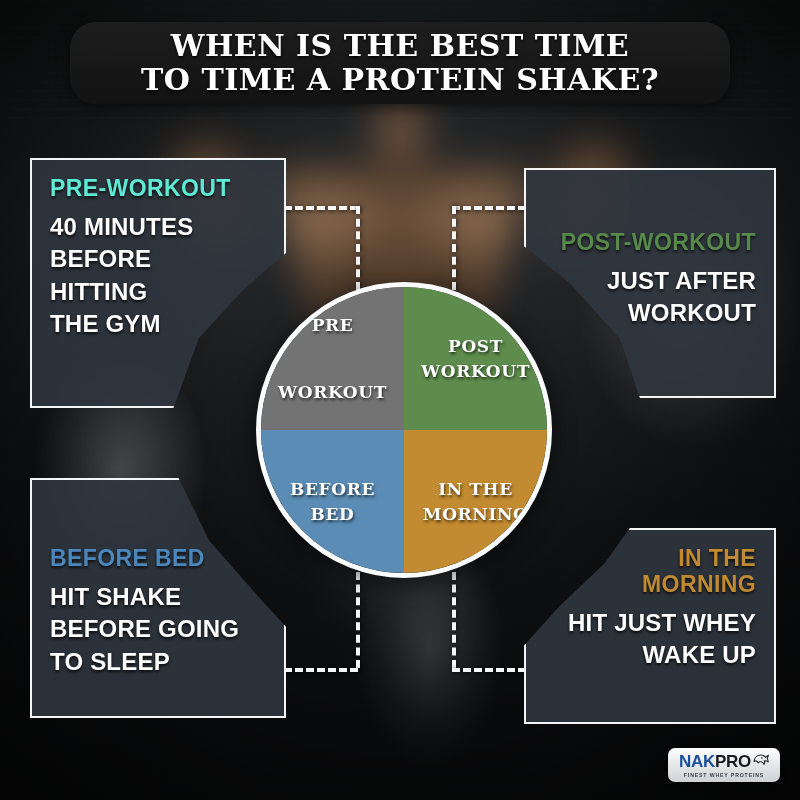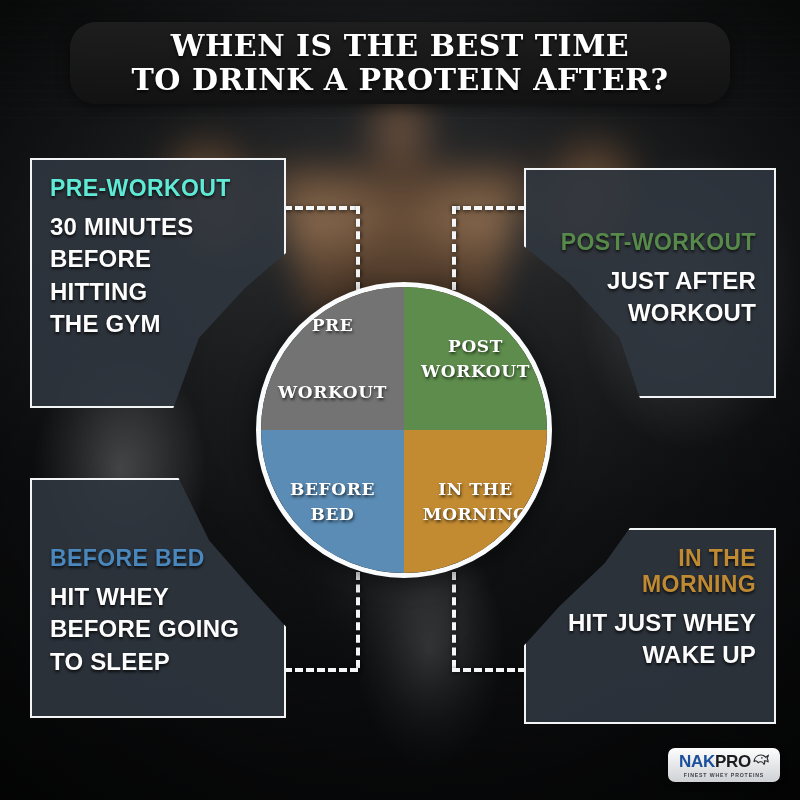--- a/index.html
+++ b/index.html
@@ -236,52 +236,52 @@
     <div class="fig-arm-l"></div>
     <div class="fig-arm-r"></div>
     <div class="fig-head"></div>
     <div class="fig-torso"></div>
   </div>
   <div class="fig-legs"></div>
   <div class="bg-layer bg-vignette"></div>
 
   <div class="title-banner">
     <div class="title-line">WHEN IS THE BEST TIME</div>
-    <div class="title-line">TO DRINK A PROTEIN AFTER?</div>
+    <div class="title-line">TO TIME A PROTEIN SHAKE?</div>
   </div>
 
   <div class="dash-h" style="left:284px; top:206px; width:74px;"></div>
   <div class="dash-v" style="left:356px; top:206px; height:84px;"></div>
 
   <div class="dash-h" style="left:452px; top:206px; width:74px;"></div>
   <div class="dash-v" style="left:452px; top:206px; height:84px;"></div>
 
   <div class="dash-v" style="left:356px; top:572px; height:96px;"></div>
   <div class="dash-h" style="left:284px; top:668px; width:74px;"></div>
 
   <div class="dash-v" style="left:452px; top:572px; height:96px;"></div>
   <div class="dash-h" style="left:452px; top:668px; width:74px;"></div>
 
   <div class="card" id="card-pre">
     <div class="heading" style="color:#5eead4">PRE-WORKOUT</div>
-    <div class="body-line">30 MINUTES</div>
+    <div class="body-line">40 MINUTES</div>
     <div class="body-line">BEFORE</div>
     <div class="body-line">HITTING</div>
     <div class="body-line">THE GYM</div>
   </div>
 
   <div class="card" id="card-post">
     <div class="heading" style="color:#57894a; margin-top:44px;">POST-WORKOUT</div>
     <div class="body-line">JUST AFTER</div>
     <div class="body-line">WORKOUT</div>
   </div>
 
   <div class="card" id="card-bed">
     <div class="heading" style="color:#4a87bd; margin-top:50px;">BEFORE BED</div>
-    <div class="body-line">HIT WHEY</div>
+    <div class="body-line">HIT SHAKE</div>
     <div class="body-line">BEFORE GOING</div>
     <div class="body-line">TO SLEEP</div>
   </div>
 
   <div class="card" id="card-morning">
     <div class="heading" style="color:#c08a32; margin-bottom:0;">IN THE</div>
     <div class="heading" style="color:#c08a32;">MORNING</div>
     <div class="body-line">HIT JUST WHEY</div>
     <div class="body-line">WAKE UP</div>
   </div>

